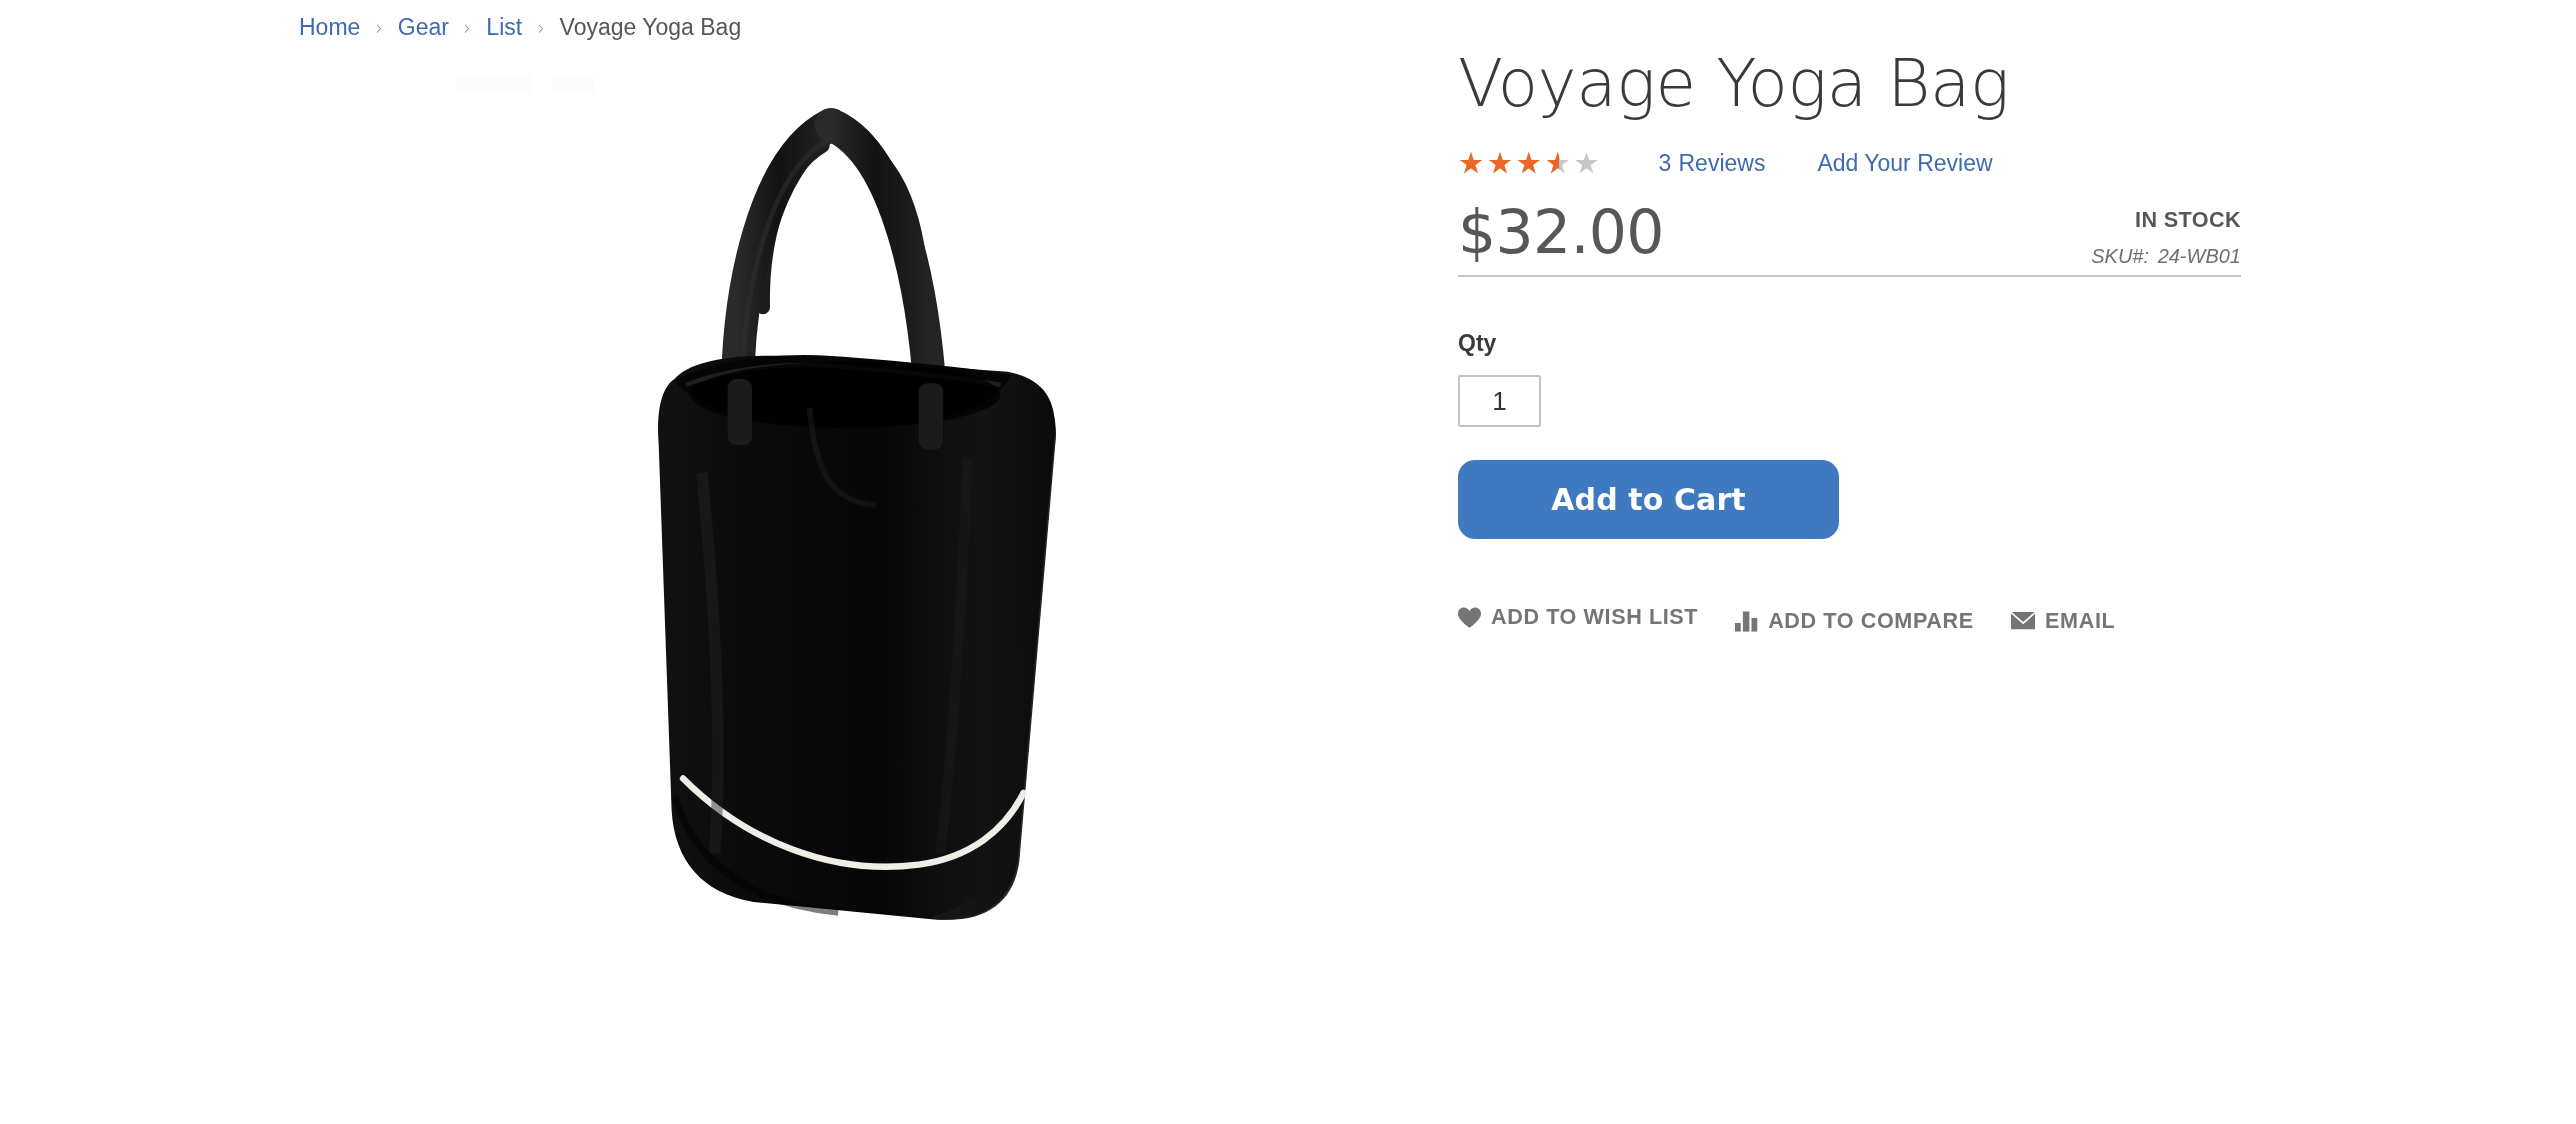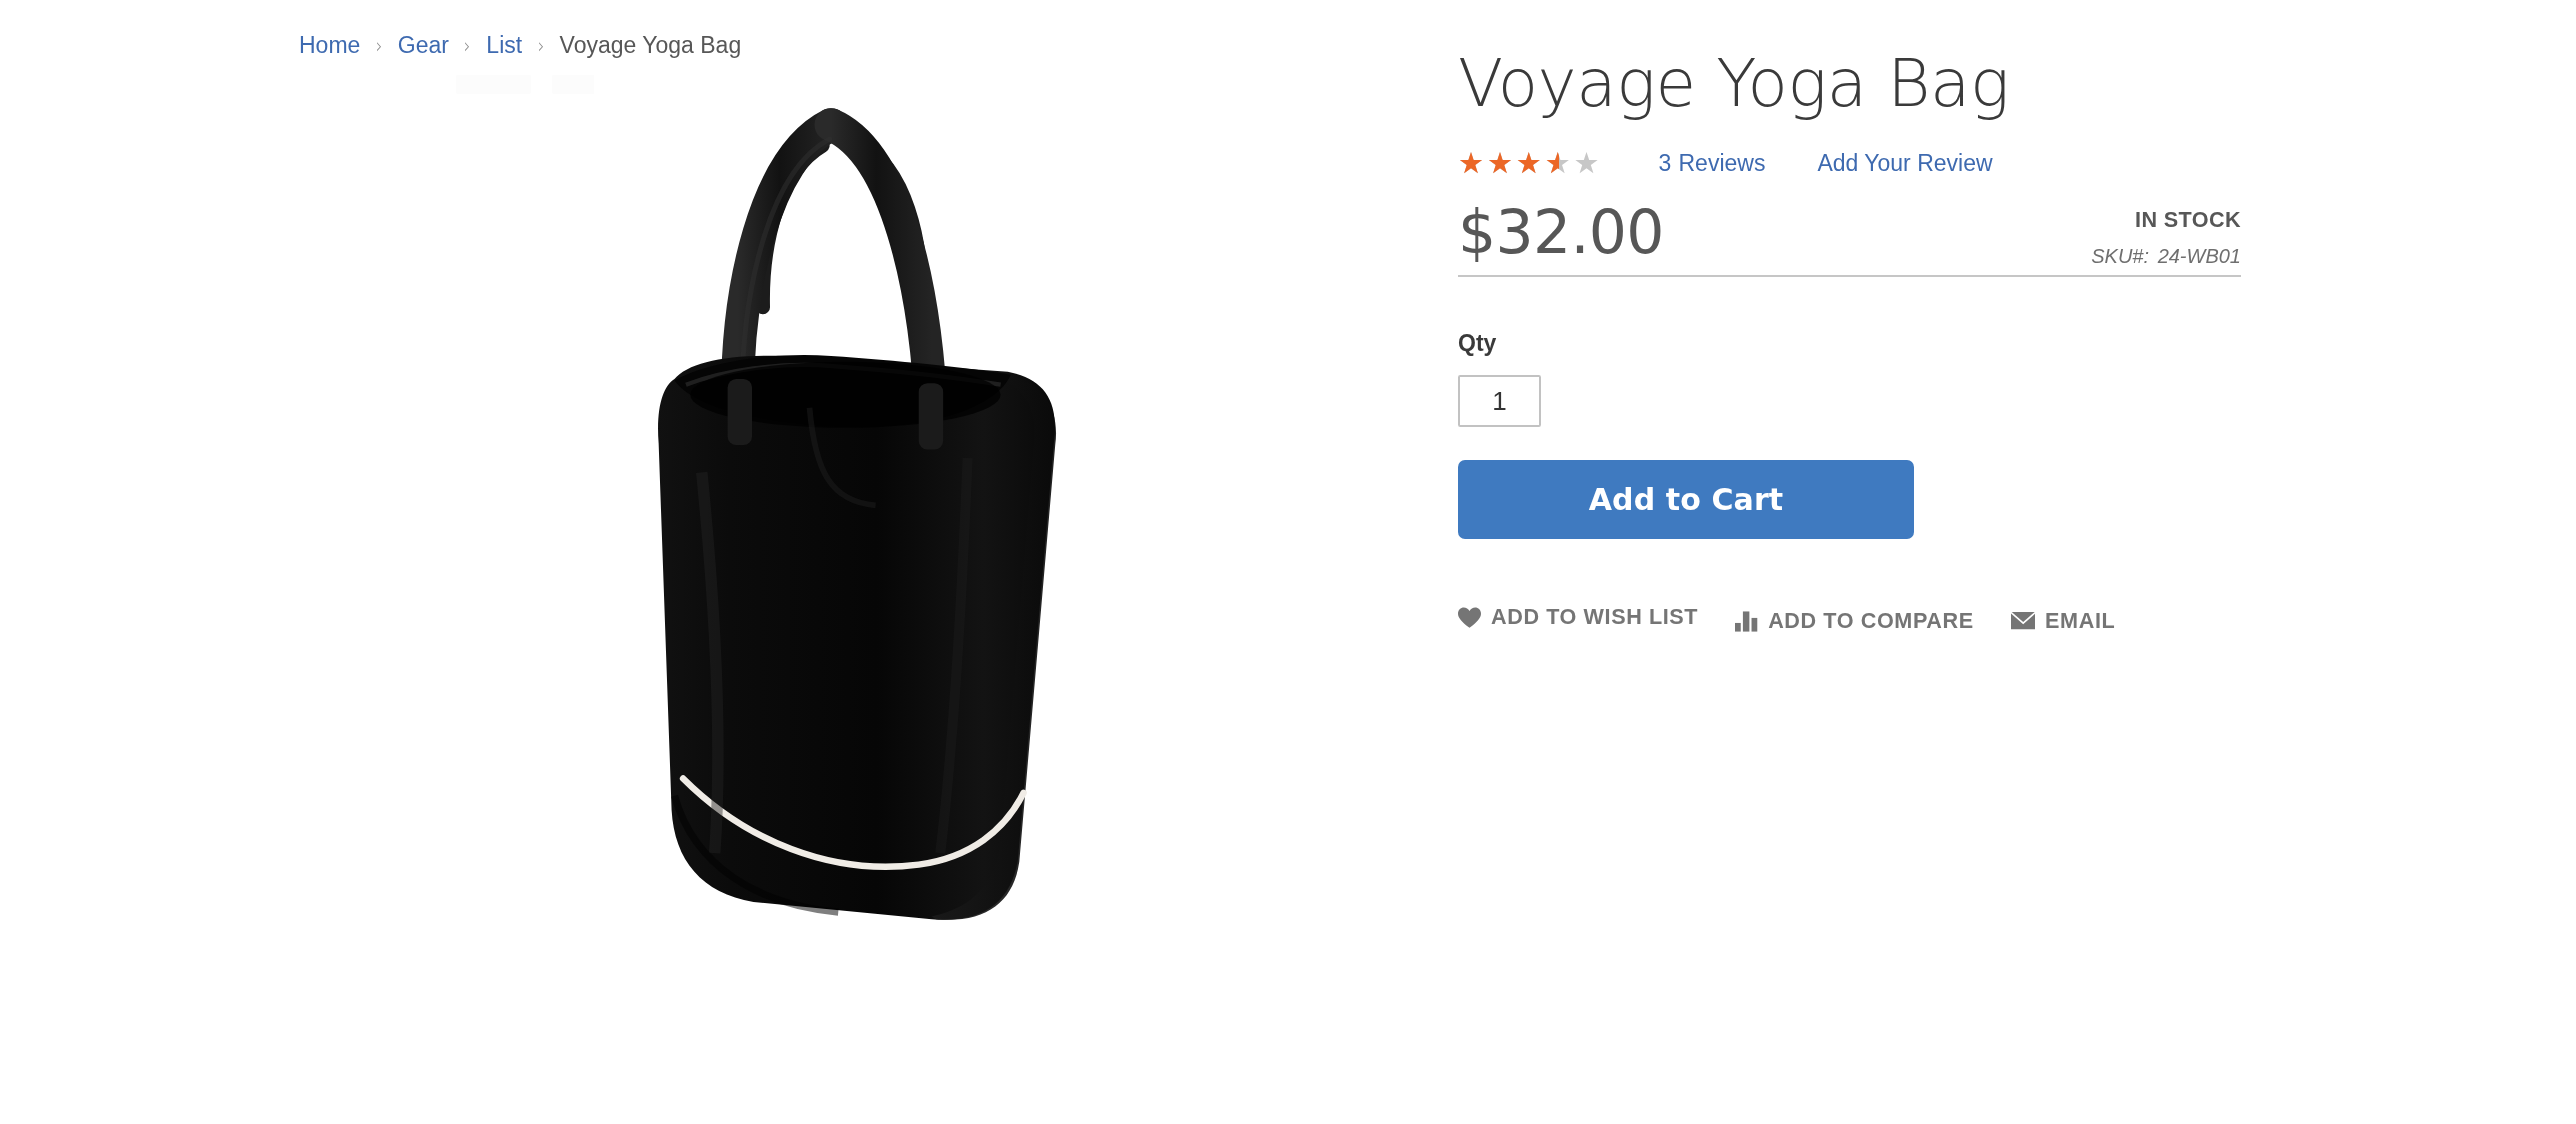--- a/index.html
+++ b/index.html
@@ -20,21 +20,21 @@
   .page {
     position: relative;
     width: 2576px;
     height: 1125px;
   }
 
   
   .breadcrumbs {
     position: absolute;
     left: 299px;
-    top: 32px;
+    top: 14px;
     display: flex;
     align-items: center;
     font-size: 23px;
     line-height: 27px;
     white-space: nowrap;
   }
   .crumb-link {
     color: #3e6ab0;
     text-decoration: none;
     cursor: pointer;
@@ -192,25 +192,25 @@
     color: #333333;
     font-family: "Liberation Sans", sans-serif;
     padding: 0;
     outline: none;
   }
 
   
   .add-to-cart {
     display: block;
     margin-top: 33px;
-    width: 456px;
+    width: 381px;
     height: 79px;
     background: #3f7ac0;
     border: none;
-    border-radius: 7px;
+    border-radius: 17px;
     color: #ffffff;
     font-size: 30px;
     font-weight: bold;
     font-family: "DejaVu Sans", "Liberation Sans", sans-serif;
     cursor: pointer;
     letter-spacing: 0.1px;
   }
 
   
   .actions-row {

